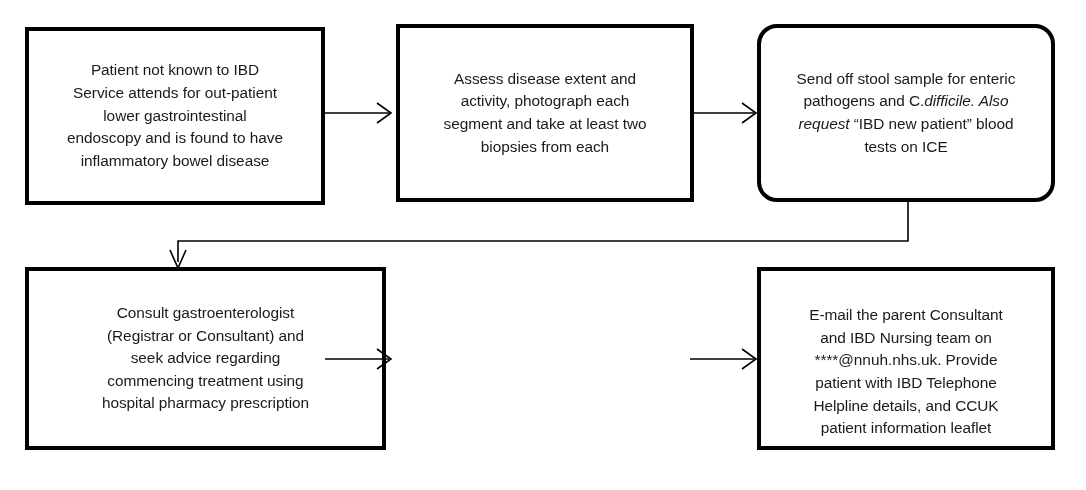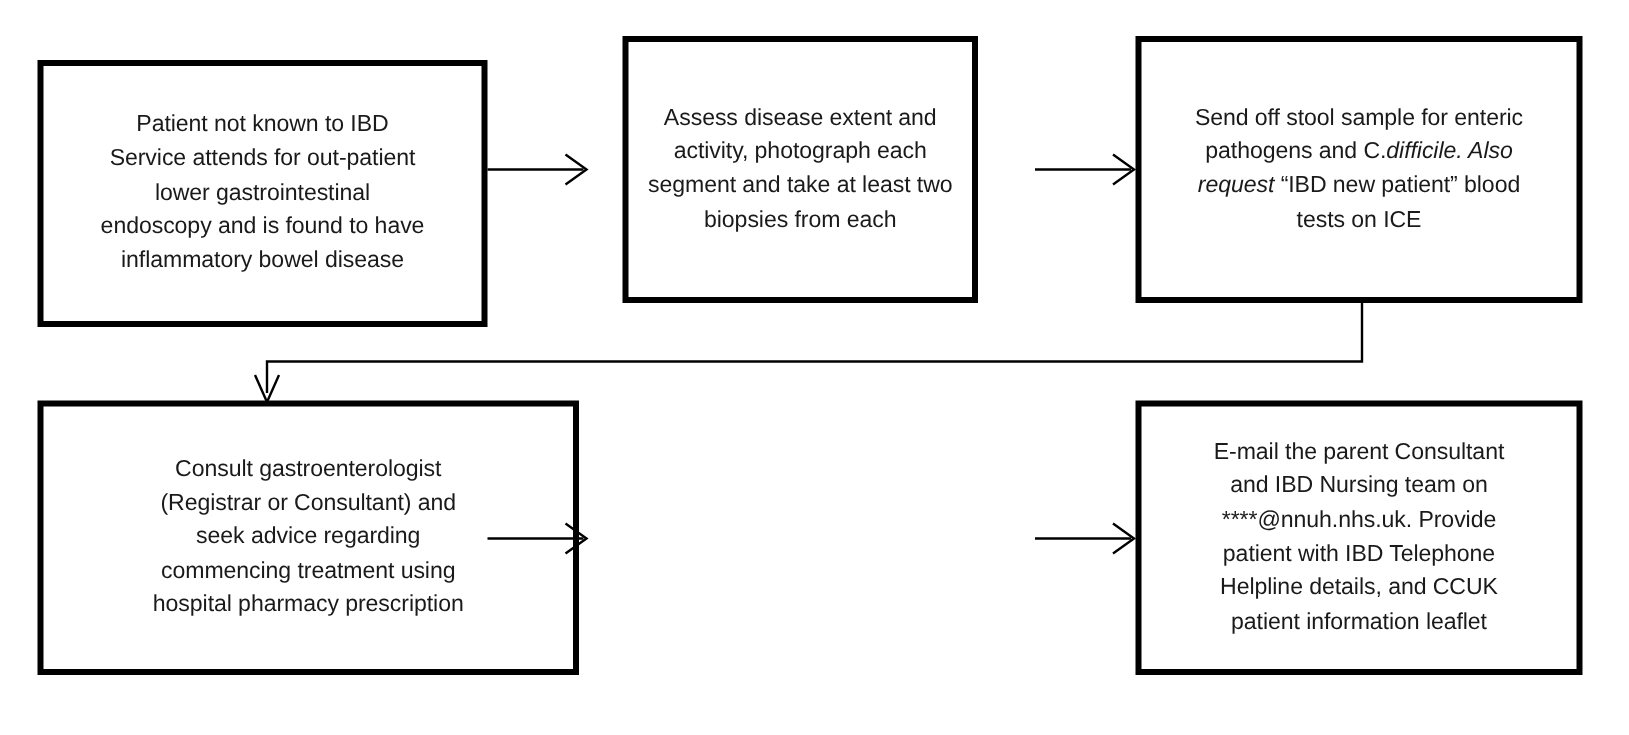--- a/index.html
+++ b/index.html
@@ -35,27 +35,27 @@
     font-size: 15.4px;
     line-height: 1.47;
     letter-spacing: -0.05px;
     white-space: pre-line;
     color: #1a1a1a;
   }
   .node-text i {
     font-style: italic;
   }
   
-  #node-1 { left: 25px;  top: 40px;  width: 300px; height: 178px; }
-  #node-2 { left: 415px; top: 24px;  width: 237px; height: 178px; text-align: center; }
-  #node-3 { left: 757px; top: 24px;  width: 298px; height: 178px; }
+  #node-1 { left: 25px;  top: 27px;  width: 300px; height: 178px; }
+  #node-2 { left: 396px; top: 24px;  width: 298px; height: 178px; text-align: center; }
+  #node-3 { left: 757px; top: 24px;  width: 298px; height: 178px; border-radius: 20px; }
   
   #node-4 { left: 25px;  top: 267px; width: 361px; height: 183px; }
   #node-5 { left: 392px; top: 267px; width: 298px; height: 183px; }
-  #node-6 { left: 757px; top: 267px; width: 298px; height: 183px; }
+  #node-6 { left: 757px; top: 267px; width: 298px; height: 183px; align-items: flex-end; }
 
   .connector {
     position: absolute;
     overflow: visible;
     pointer-events: none;
   }
   .connector line,
   .connector polyline {
     stroke: #000000;
     stroke-width: 1.6;

